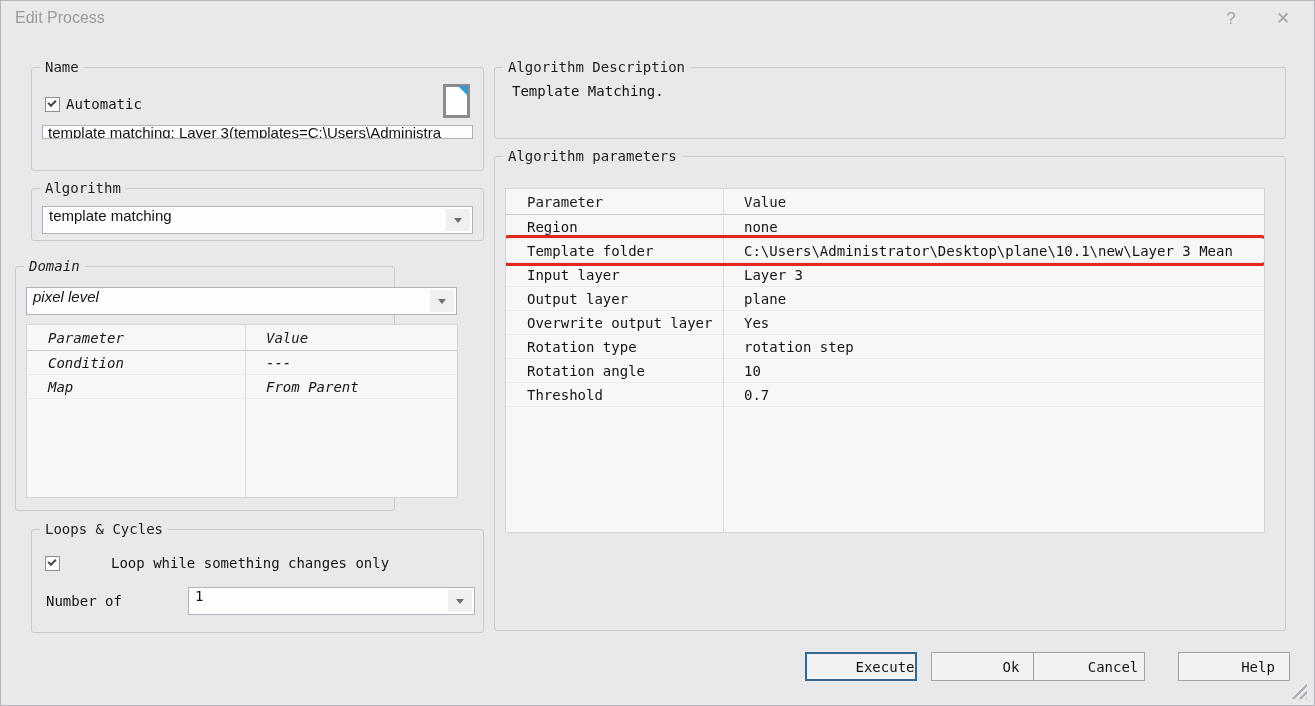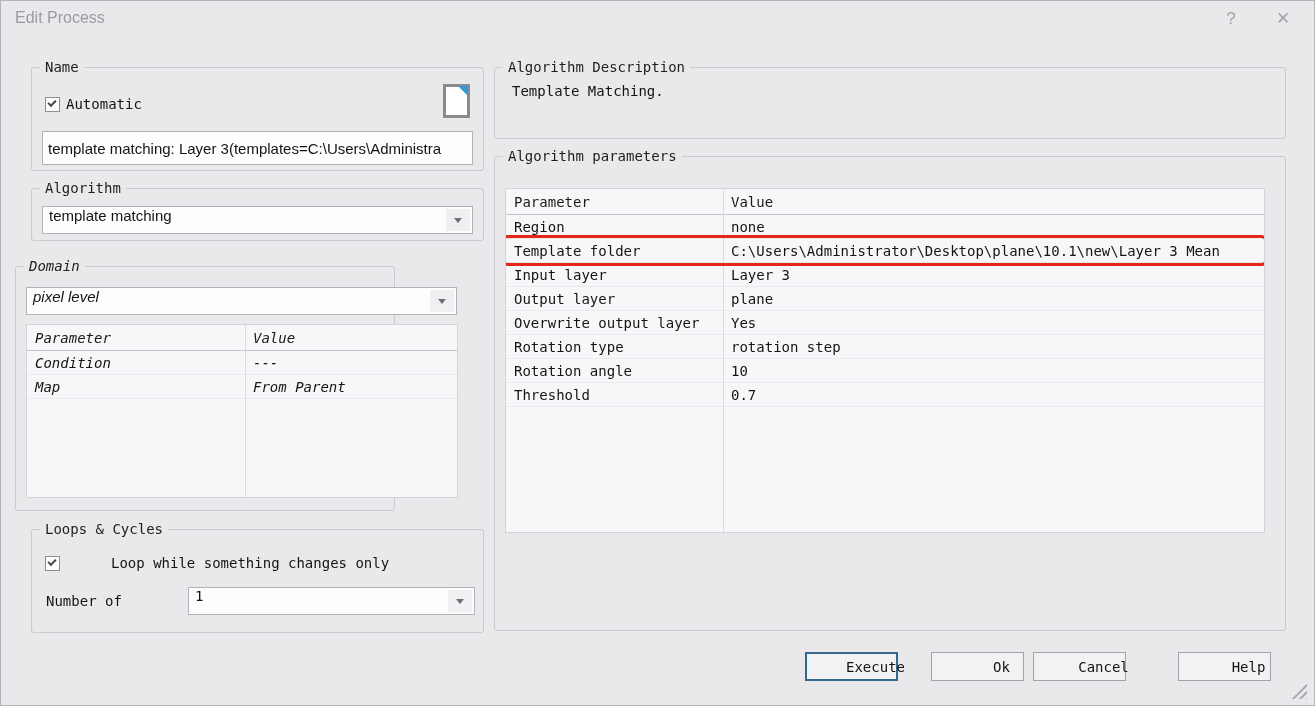--- a/index.html
+++ b/index.html
@@ -100,42 +100,42 @@
   .col-divider { position:absolute; top:0; bottom:0; width:1px; background:#dcdce0; }
   .thead {
     display:flex; height:26px; align-items:center;
     border-bottom:1px solid #c6c6cb;
   }
   .thead .tcell { color:#1a1a1a; }
   .trow {
     display:flex; height:24px; align-items:center;
     border-bottom:1px solid #ebebef;
   }
-  .tcell { padding:0 8px; white-space:nowrap; overflow:hidden; }
+  .tcell { padding:0 21px; white-space:nowrap; overflow:hidden; }
 
   #domain-table  { left:10px; top:57px; width:432px; height:174px; }
   #domain-table .param { flex:0 0 218px; }
   #domain-table .col-divider { left:218px; }
 
   #params-table  { left:10px; top:31px; width:760px; height:345px; }
   #params-table .param { flex:0 0 217px; }
   #params-table .col-divider { left:217px; }
 
   
   .red-box {
     position:absolute; left:-6px; top:46px; width:calc(100% + 11px); height:31px;
     border:3px solid #e5261b; border-radius:8px; pointer-events:none; z-index:5;
   }
 
   
   .static-text { position:absolute; font-size:14px; color:#141414; white-space:nowrap; }
 
   
   .btn {
-    position:absolute; top:651px; width:93px; height:29px;
+    position:absolute; top:651px; width:112px; height:29px;
     background:#f2f2f4; border:1px solid #a2a2a8;
     font-family:"DejaVu Sans Mono", monospace; font-size:14px; color:#141414;
     display:flex; align-items:center; justify-content:center; cursor:default;padding-left:48px;
   }
   #btn-execute { left:804px; border:1px solid #35688f; box-shadow:inset 0 0 0 1px #35688f; }
   #btn-ok      { left:930px; }
   #btn-cancel  { left:1032px; }
   #btn-help    { left:1177px; }
 
   
@@ -161,21 +161,21 @@
     <span class="legend">Name</span>
     <div class="check-row" style="left:13px; top:28px;">
       <span class="checkbox checked">
           <span class="mark"></span>
         </span>
       <span class="check-label">Automatic</span>
     </div>
     <div class="doc-icon">
         <span class="fold"></span>
       </div>
-    <div class="text-input" style="left:10px; top:63px; width:431px; height:34px;">template matching: Layer 3(templates=C:\Users\Administra</div>
+    <div class="text-input" style="left:10px; top:57px; width:431px; height:14px;">template matching: Layer 3(templates=C:\Users\Administra</div>
   </div>
 
   <div class="group" id="algorithm-group">
     <span class="legend">Algorithm</span>
     <div class="combo" style="left:10px; top:17px; width:431px; height:28px;">
       <span class="combo-value">template matching</span>
       <span class="combo-arrow">
           <span class="tri"></span>
         </span>
     </div>

